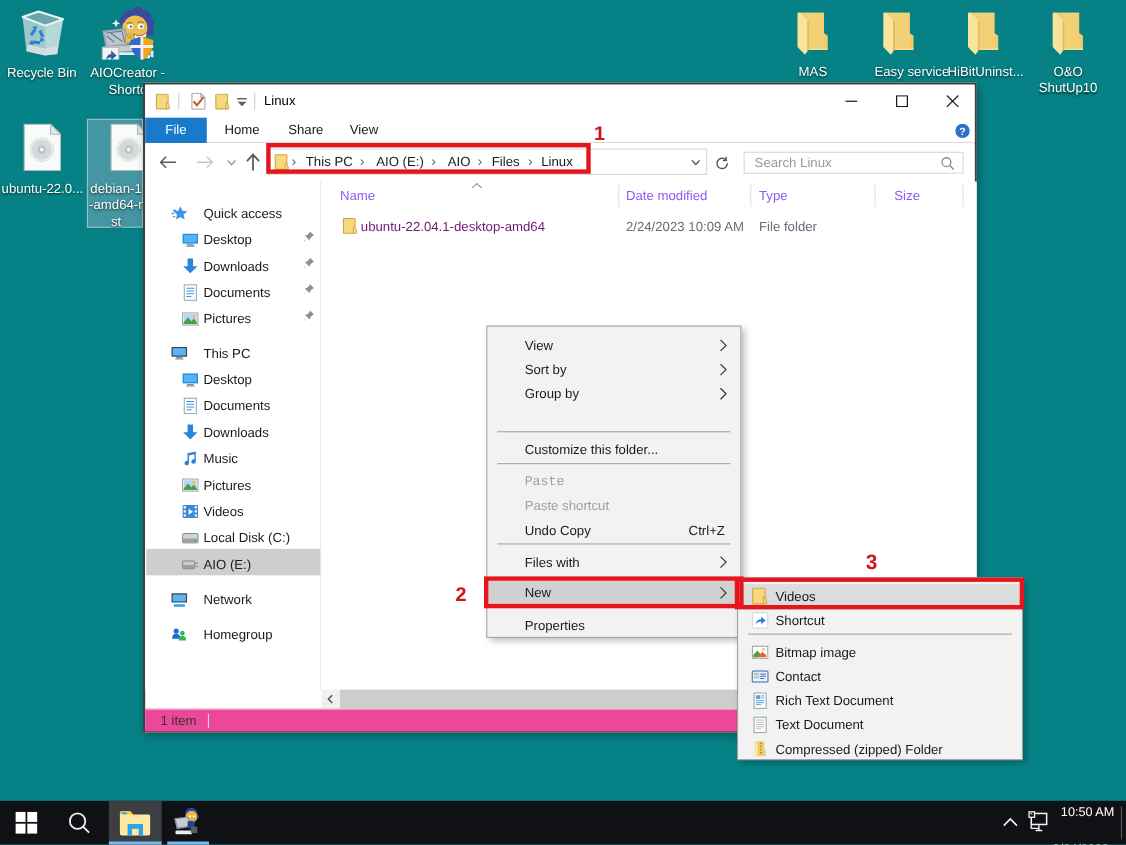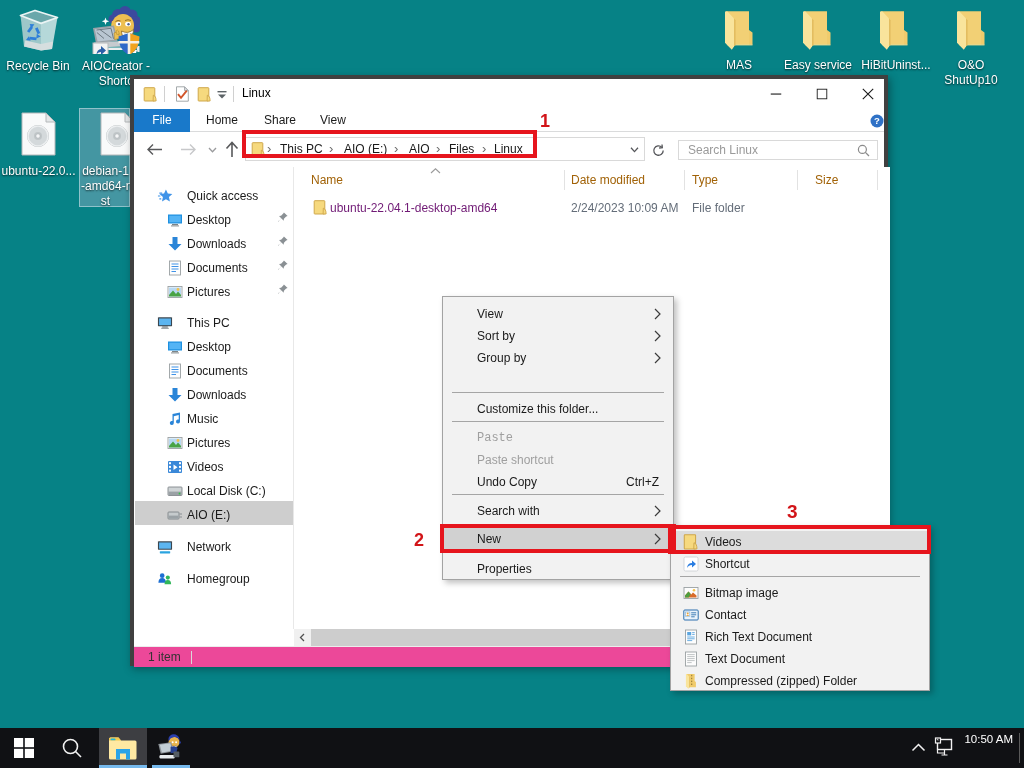--- a/index.html
+++ b/index.html
@@ -2,41 +2,41 @@
 <html><head>
 <meta charset="utf-8">
 <style>
 * { margin:0; padding:0; box-sizing:border-box; }
 html,body { width:1024px; height:768px; overflow:hidden; }
 body { font-family:"Liberation Sans", sans-serif; font-size:12px; background:#068286; position:relative; }
 .abs { position:absolute; }
 .dlabel { color:#fff; text-align:center; text-shadow:0 1px 2px rgba(0,0,0,.75); font-size:12px; line-height:15px; }
 
 
-#win { left:130px; top:75px; width:758px; height:591px; background:#fff; border:4px solid #404040; box-shadow:2px 3px 8px rgba(0,0,0,.35); }
+#win { left:130px; top:75px; width:758px; height:591px; background:#fff; border:2px solid #404040; box-shadow:2px 3px 8px rgba(0,0,0,.35); }
 #titlebar { left:0; top:0; width:100%; height:30px; background:#fff; }
 .tbtn { top:0; width:46px; height:30px; }
 .tbtn svg { position:absolute; left:50%; top:50%; transform:translate(-50%,-50%); }
 #tabs { left:0; top:30px; width:100%; height:23px; background:#fff; border-bottom:1px solid #dadbdc; }
 #tabs .tab { position:absolute; top:0; height:23px; line-height:23px; color:#1a1a1a; }
 #filetab { left:0; top:0; width:56px; height:23px; background:#1979ca; color:#fff; text-align:center; line-height:23px; }
 #addrrow { left:0; top:54px; width:100%; height:34px; background:#fff; }
 #content { left:0; top:88px; width:756px; height:462px; background:#fff; }
 #addrbox { left:111px; top:4px; width:400px; height:24px; border:1px solid #d9d9d9; background:#fff; }
 #searchbox { left:544px; top:7px; width:200px; height:20px; border:1px solid #d9d9d9; background:#fff; color:#9a9a9a; line-height:18px; padding-left:9px; }
 .crumb { position:absolute; top:0; height:22px; line-height:22px; color:#1a1a1a; }
 .csep { position:absolute; top:0; height:22px; line-height:21px; color:#6a6a6a; font-size:13px; }
 
 
 .navitem { position:absolute; height:24px; line-height:24px; color:#1a1a1a; }
 .navicon { position:absolute; width:16px; height:16px; }
 .pin { position:absolute; width:12px; height:12px; }
 
 
-.hdr { position:absolute; top:0; height:26px; line-height:26px; color:#a16207; }
+.hdr { position:absolute; top:0; height:26px; line-height:26px; color:#8b5cf6; }
 .hsep { position:absolute; top:3px; width:1px; height:20px; background:#e2e2e2; }
 
 
 .menu { background:#f2f2f2; border:1px solid #a3a3a3; box-shadow:3px 3px 6px rgba(0,0,0,.25); }
 .mi { position:absolute; left:1px; right:1px; height:22px; line-height:22px; color:#1a1a1a; }
 .mi .txt { position:absolute; left:33px; }
 .mi .arrow { position:absolute; right:11px; top:5px; width:7px; height:12px; }
 .msep { position:absolute; left:9px; right:9px; height:1px; background:#a5a5a5; }
 .gray { color:#9f9f9f; }
 .redbox { position:absolute; border:4px solid #e6151d; }
@@ -150,21 +150,21 @@
 <div class="abs dlabel" style="left:701px; top:58px; width:76px;">MAS</div>
 <div class="abs" style="left:795px; top:8px; width:44px; height:42px;">
 <svg width="44" height="42" viewBox="0 0 44 42">
       <path d="M9 3.5 L32 3.5 L32 22 L35.5 24.5 L35.5 36.5 L11 36.5 Z" fill="#f0cb6c"></path>
       <path d="M9 3.5 L32 3.5 L32 36.5 L11 36.5 Z" fill="#f2d075"></path>
       <path d="M35.5 36.2 L10.5 36.2 L10.5 37.4 L35.5 37.4 Z" fill="#f7dd8d"></path>
       <path d="M8 3.5 L10.5 3.5 L17 10.5 L17 38.5 L14.8 41.8 L8 34.8 Z" fill="#f9e49c"></path>
       <path d="M17 10.5 L18.6 12.2 L18.6 37 L17 38.5 Z" fill="#e3bd60"></path>
     </svg>
 </div>
-<div class="abs dlabel" style="left:773px; top:58px; width:90px;">Easy service</div>
+<div class="abs dlabel" style="left:773px; top:58px; width:90px;text-align:right;">Easy service</div>
 <div class="abs" style="left:872px; top:8px; width:44px; height:42px;">
 <svg width="44" height="42" viewBox="0 0 44 42">
       <path d="M9 3.5 L32 3.5 L32 22 L35.5 24.5 L35.5 36.5 L11 36.5 Z" fill="#f0cb6c"></path>
       <path d="M9 3.5 L32 3.5 L32 36.5 L11 36.5 Z" fill="#f2d075"></path>
       <path d="M35.5 36.2 L10.5 36.2 L10.5 37.4 L35.5 37.4 Z" fill="#f7dd8d"></path>
       <path d="M8 3.5 L10.5 3.5 L17 10.5 L17 38.5 L14.8 41.8 L8 34.8 Z" fill="#f9e49c"></path>
       <path d="M17 10.5 L18.6 12.2 L18.6 37 L17 38.5 Z" fill="#e3bd60"></path>
     </svg>
 </div>
 <div class="abs dlabel" style="left:848px; top:58px; width:96px;">HiBitUninst...</div>
@@ -449,21 +449,21 @@
     </div>
   <div class="mi gray" style="top:152px;">
       <span class="txt">Paste shortcut</span>
     </div>
   <div class="mi" style="top:174px;">
       <span class="txt">Undo Copy</span>
       <span class="txt" style="left:auto; right:13px;">Ctrl+Z</span>
     </div>
   <div class="msep" style="top:197px;"></div>
   <div class="mi" style="top:203px;">
-      <span class="txt">Search with</span>
+      <span class="txt">Files with</span>
       <svg class="arrow" viewBox="0 0 7 12">
         <path d="M1 1 L6 6 L1 11" fill="none" stroke="#3c3c3c" stroke-width="1.2"></path>
       </svg>
     </div>
   <div class="mi" style="top:231px; background:#d1d1d1;">
       <span class="txt">New</span>
       <svg class="arrow" viewBox="0 0 7 12">
         <path d="M1 1 L6 6 L1 11" fill="none" stroke="#3c3c3c" stroke-width="1.2"></path>
       </svg>
     </div>

